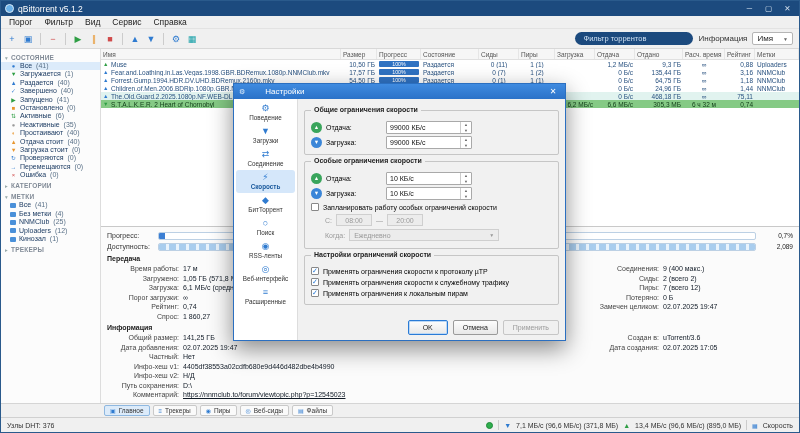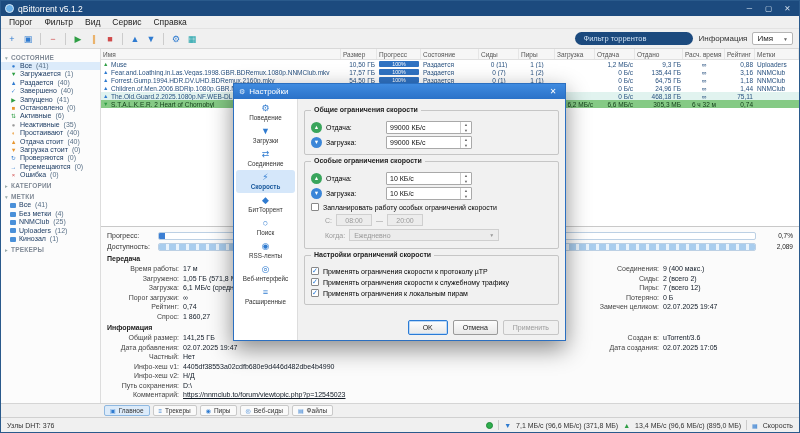--- a/index.html
+++ b/index.html
@@ -82,21 +82,21 @@
 
   
   .statusbar{position:absolute;left:0;right:0;bottom:0;height:15px;background:#f0f0f0;border-top:1px solid #d0d0d0;display:flex;align-items:center;font-size:7px;color:#333;padding:0 6px;gap:6px;}
   .sb-right{margin-left:auto;display:flex;align-items:center;gap:5px;}
   .dot{width:7px;height:7px;border-radius:50%;background:#2fae4e;border:1px solid #1d8a38;}
   .sb-sep{width:1px;height:10px;background:#ccc;}
   .spico-sb{font-size:6px;color:#2f7bd0;}
 
   
   .dialog{position:absolute;left:232px;top:82px;width:333px;height:258px;background:#f1f1f1;border:1px solid #2b6fc0;box-shadow:0 8px 22px rgba(0,0,0,.45);z-index:60;display:flex;flex-direction:column;}
-  .dtitle{height:15px;background:linear-gradient(#3f8be0,#2b72c8);color:#fff;font-size:8px;display:flex;align-items:center;padding:0 5px;gap:4px;flex:none;}
+  .dtitle{height:15px;background:linear-gradient(#3f8be0,#2b72c8);color:#fff;font-size:8px;display:flex;align-items:center;padding:0 5px;gap:20px;flex:none;}
   .dtico{font-size:7px;color:#dcebfa;}
   .dclose{margin-left:auto;width:14px;text-align:center;font-size:8px;}
   .dbody{flex:1;display:flex;min-height:0;}
   .dnav{width:64px;background:#fff;border-right:1px solid #ddd;padding:2px;display:flex;flex-direction:column;flex:none;}
   .ni{display:flex;flex-direction:column;align-items:center;padding:2px 0 3px;border-radius:3px;color:#333;}
   .ni .nic{font-size:9px;color:#2f7bd0;line-height:10px;}
   .ni .nlbl{font-size:6.3px;margin-top:1px;white-space:nowrap;}
   .ni.sel{background:#d5e7fa;}
   .ni.sel .nlbl{color:#17579b;font-weight:bold;}
   .dcontent{flex:1;padding:5px 6px 5px;display:flex;flex-direction:column;font-size:7px;min-width:0;}

